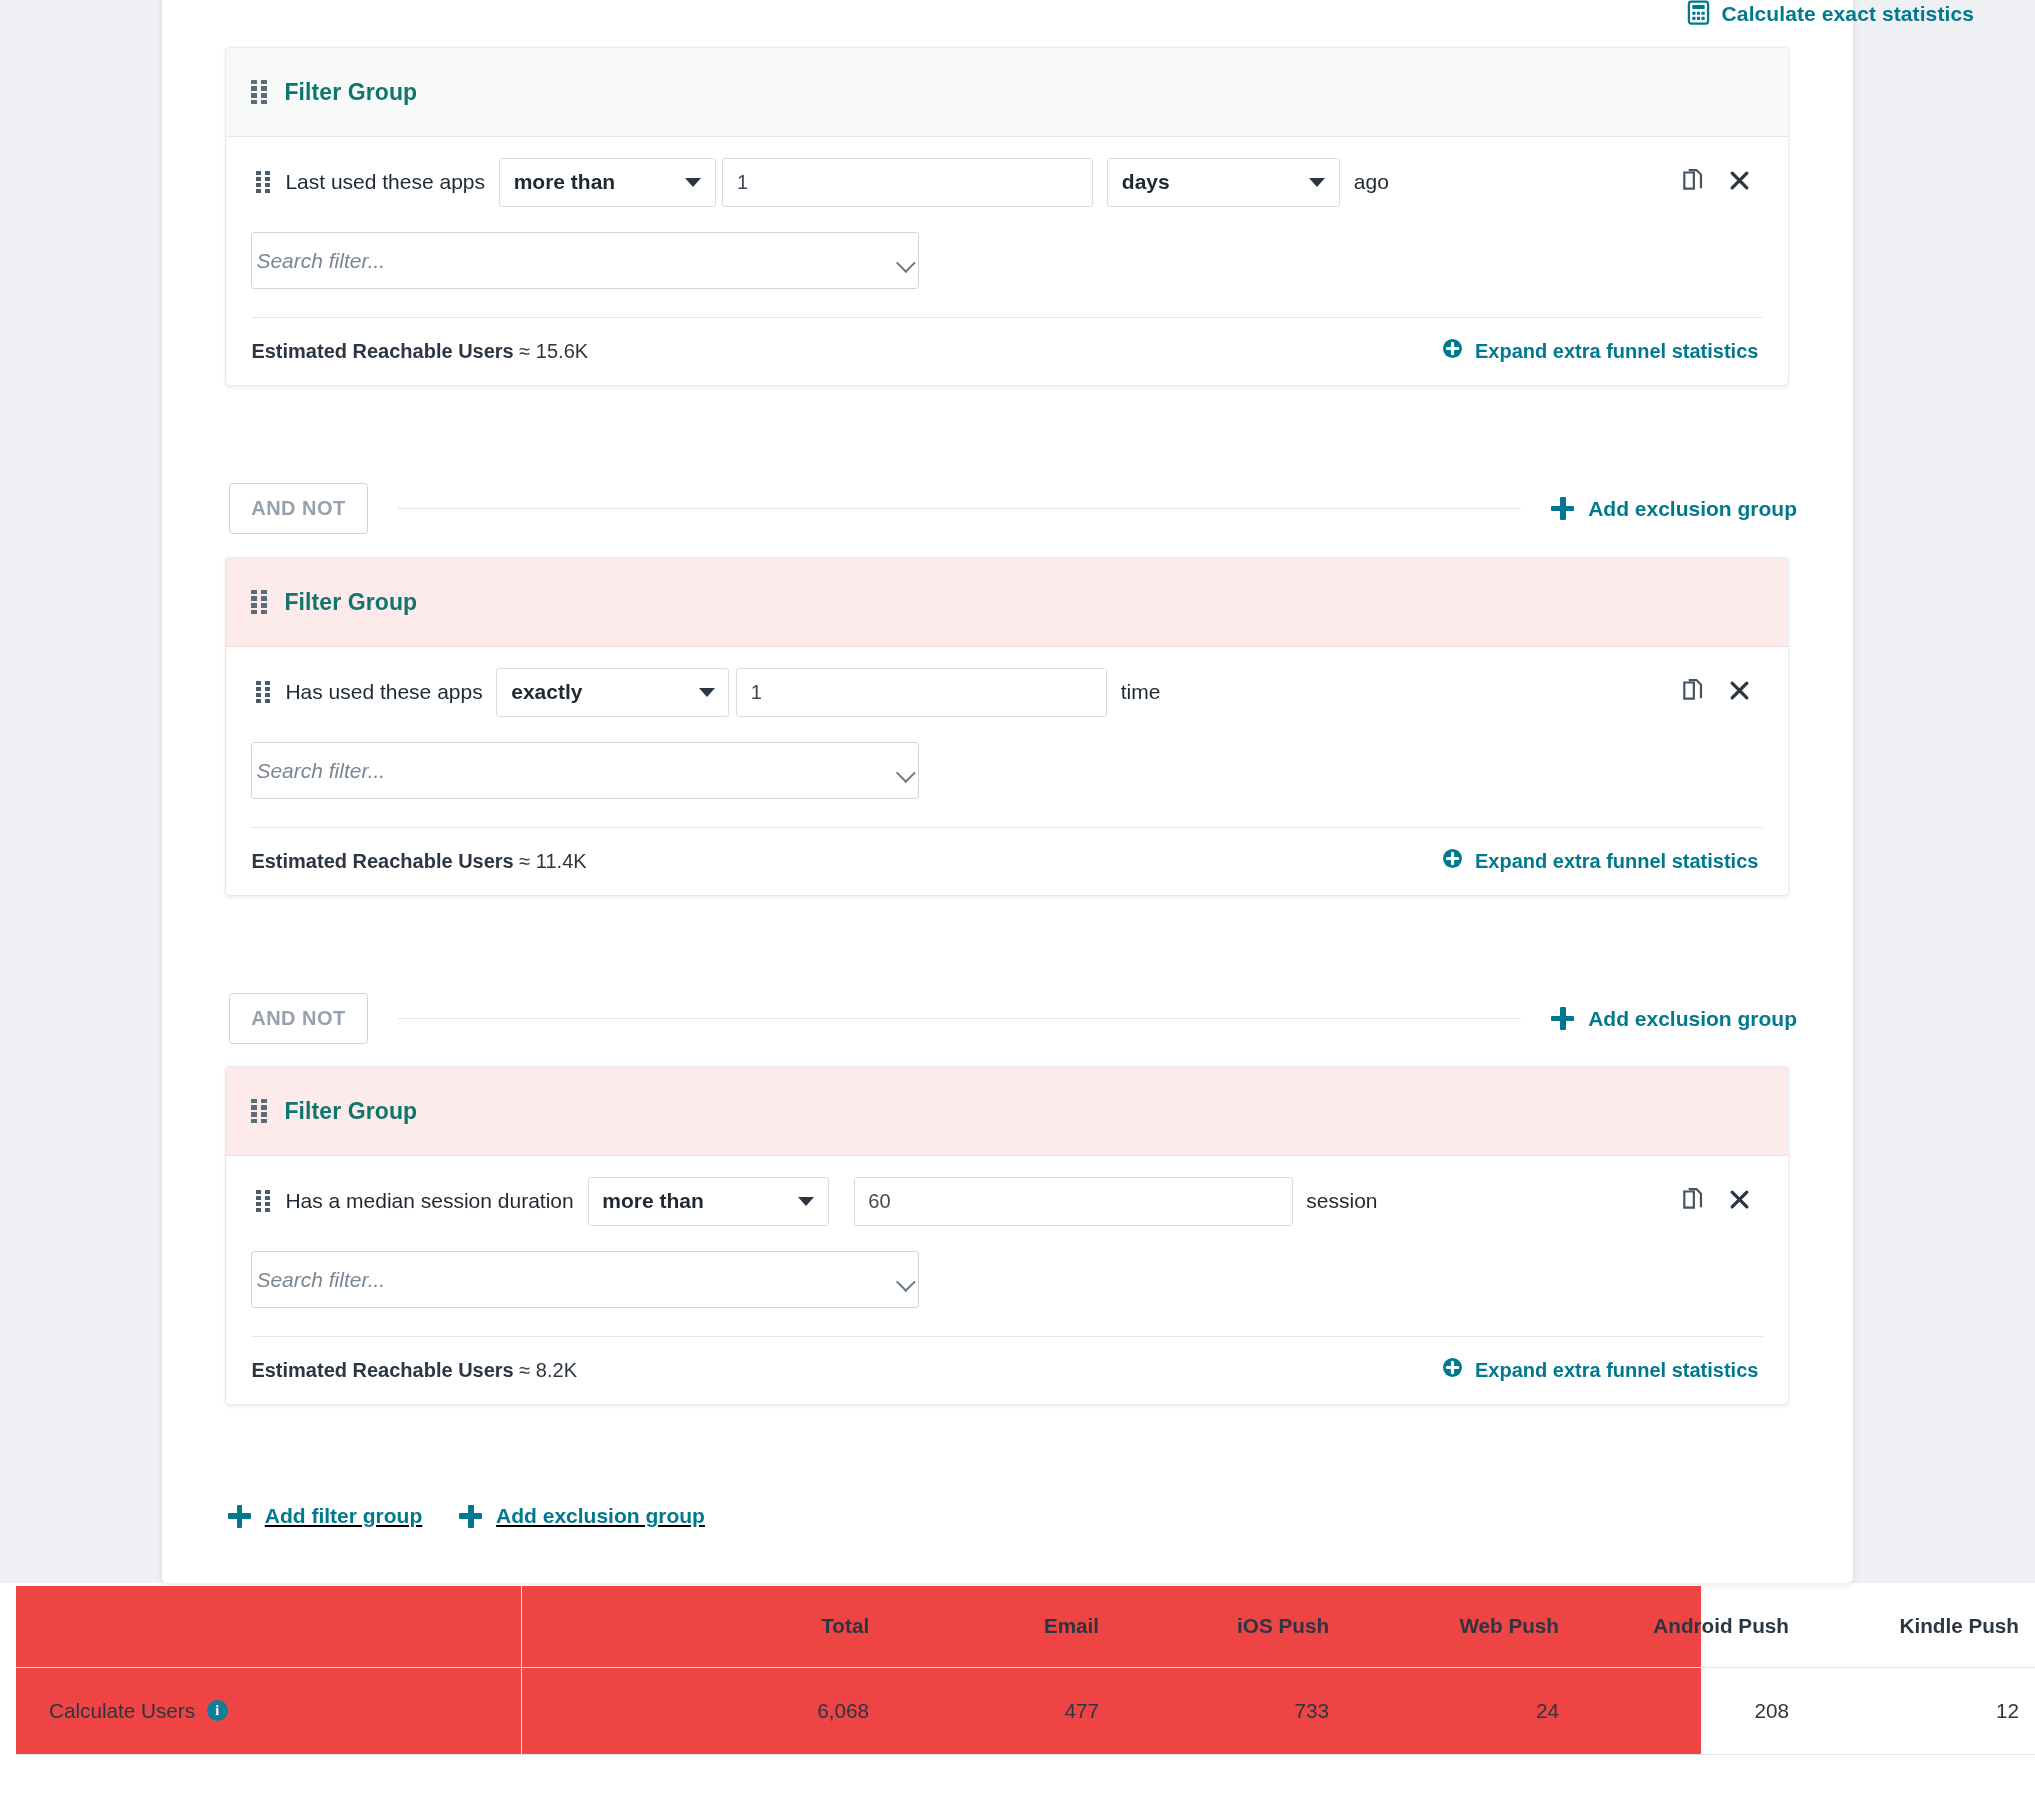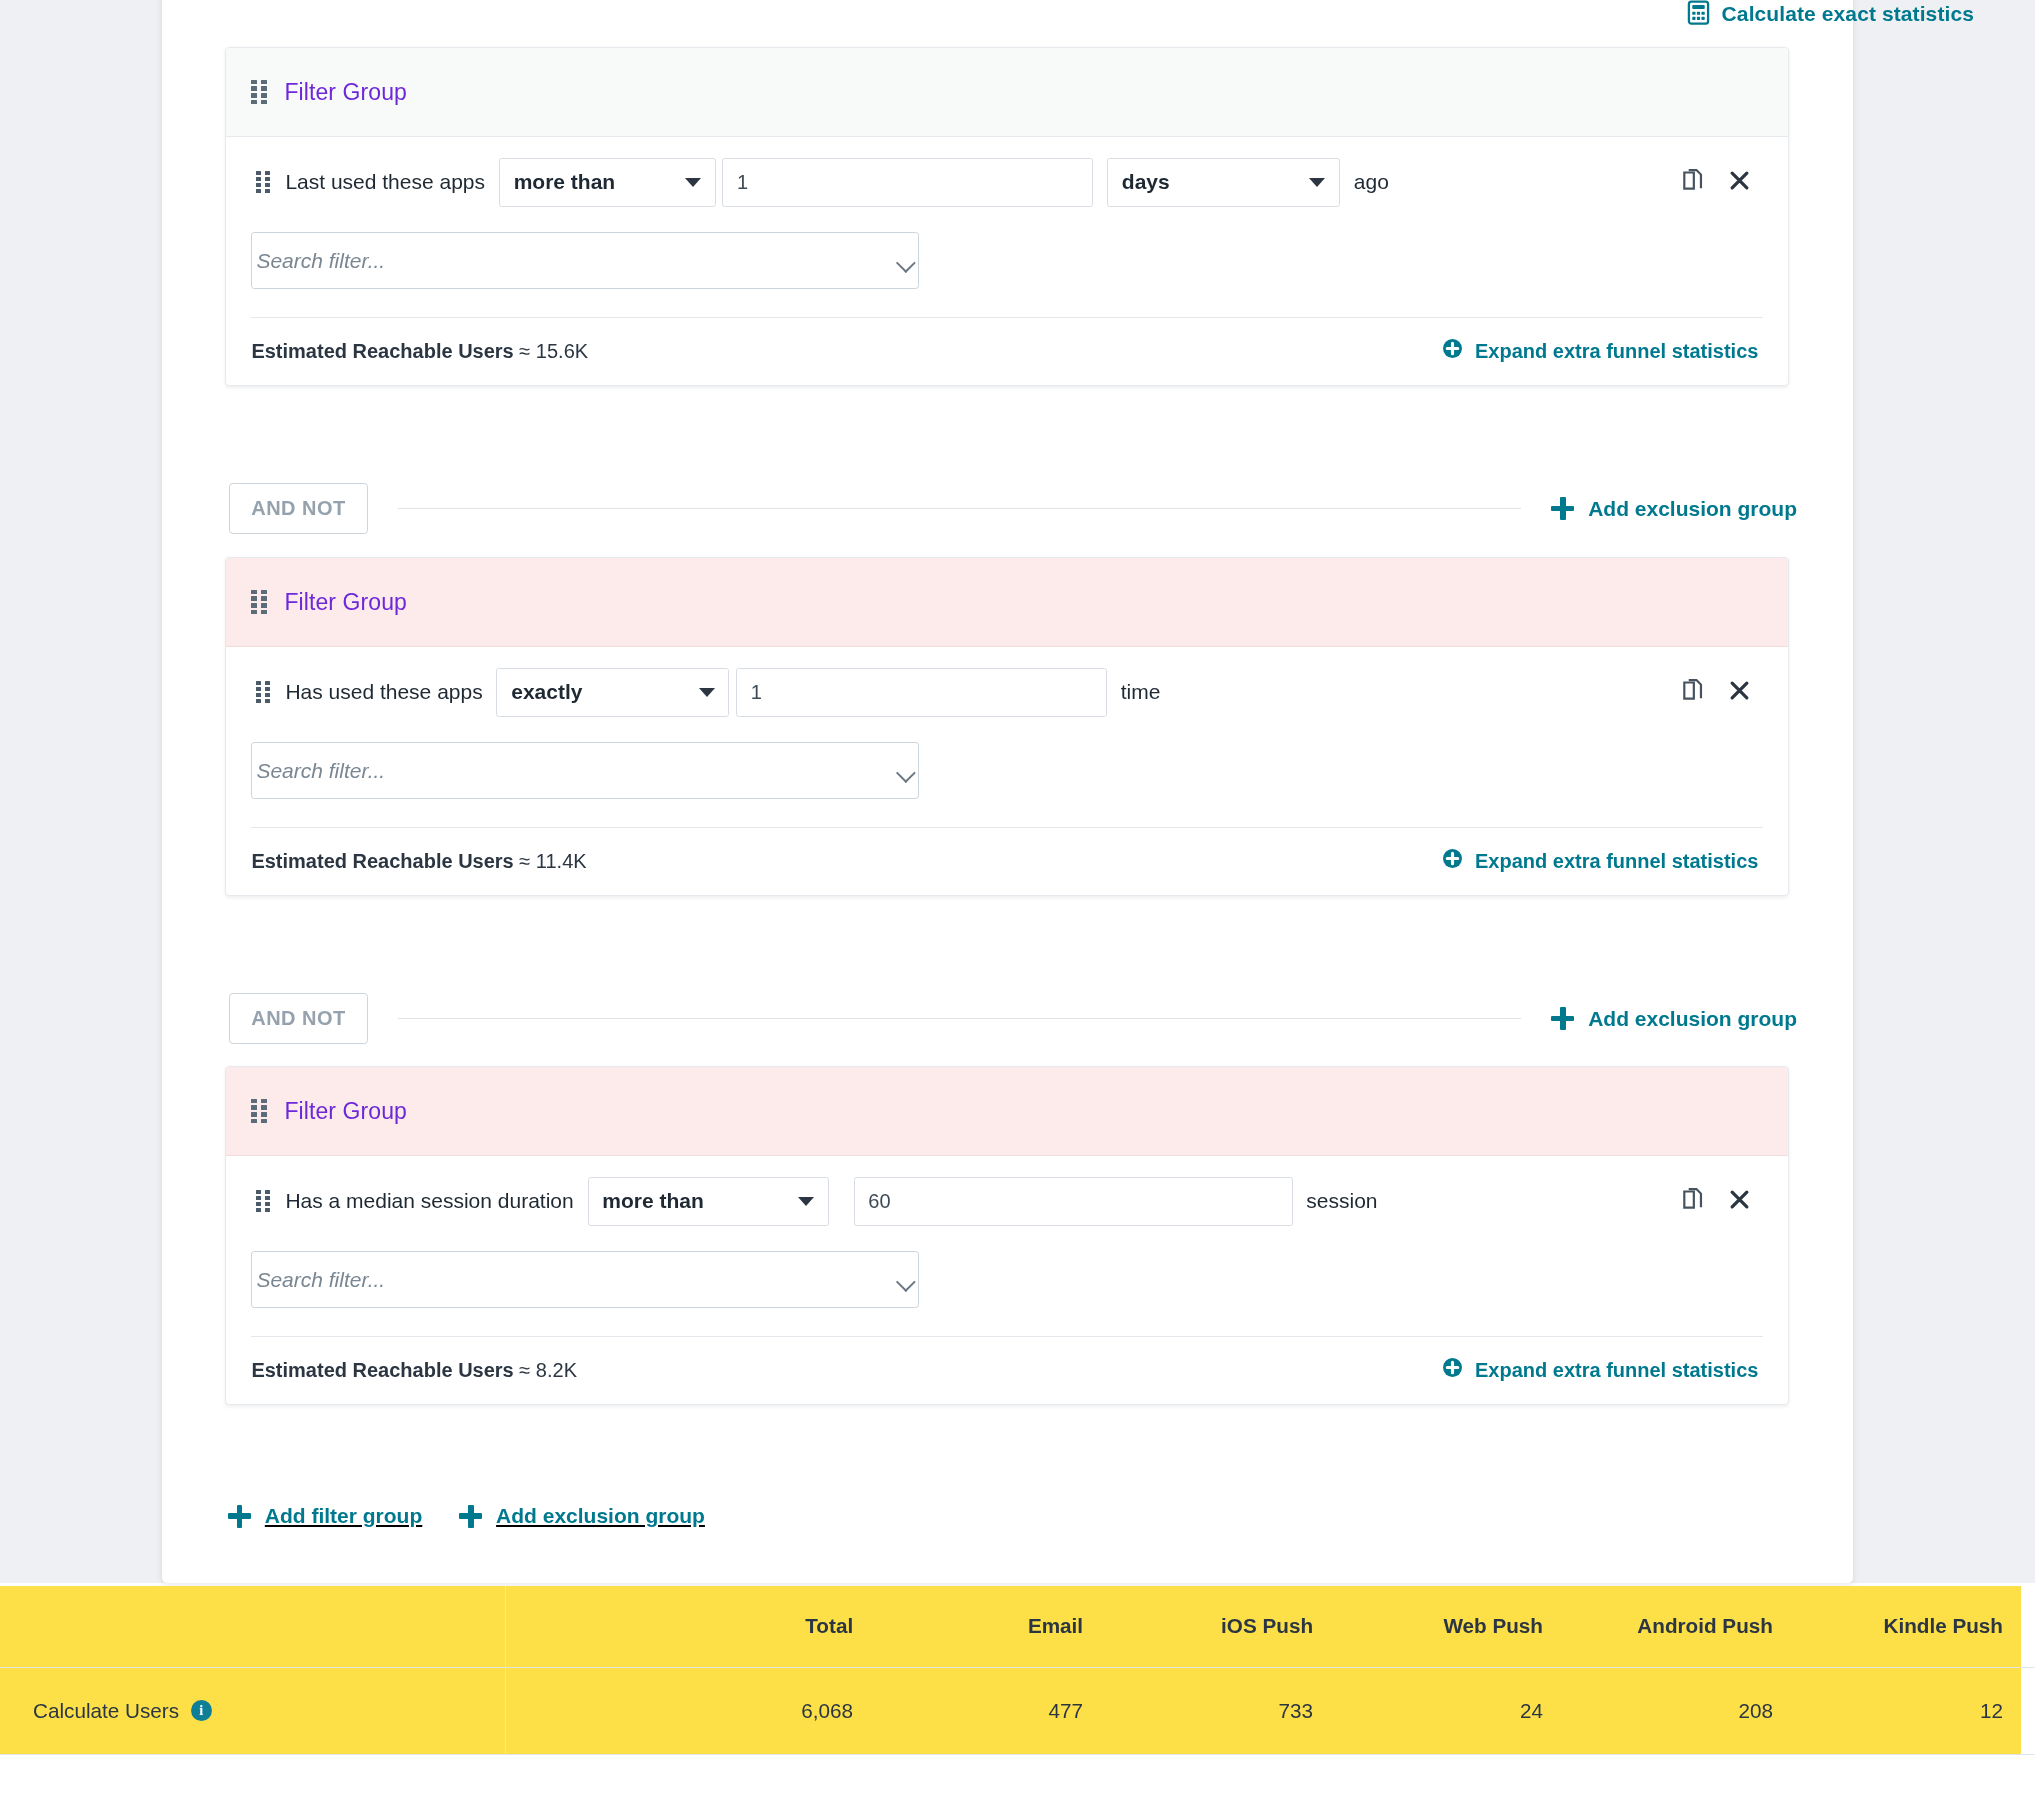--- a/index.html
+++ b/index.html
@@ -78,22 +78,22 @@
     display: flex;
     align-items: center;
     padding-left: 25.4px;
     gap: 17px;
     background: #f8fafa;
     border-bottom: 0.5px solid #e6e9ed;
   }
   .fg-header.excl { background: #fdeaea; border-bottom-color: #f3dcdc; }
   .fg-title {
     font-size: 23px;
-    font-weight: 400;
-    color: #6d28d9;
+    font-weight: 700;
+    color: #0f766e;
     letter-spacing: 0.1px;
   }
 
   
   .drag {
     width: 16px;
     display: grid;
     grid-template-columns: 5.8px 5.8px;
     grid-template-rows: repeat(4, 4.2px);
     gap: 2.7px 4.2px;
@@ -308,24 +308,24 @@
     top: 1504px;
     display: flex;
     align-items: center;
     gap: 37px;
     text-decoration: underline;
   }
 
   
   .stats {
     position: absolute;
-    left: 0;
+    left: 16px;
     top: 1586px;
-    width: 2021px;
-    background: #fde047;
+    width: 1685px;
+    background: #ef4444;
   }
   .stats table {
     width: 2035px;
     border-collapse: collapse;
     table-layout: fixed;
   }
   .stats th, .stats td {
     text-align: right;
     font-size: 20.7px;
     padding: 0 32px;

